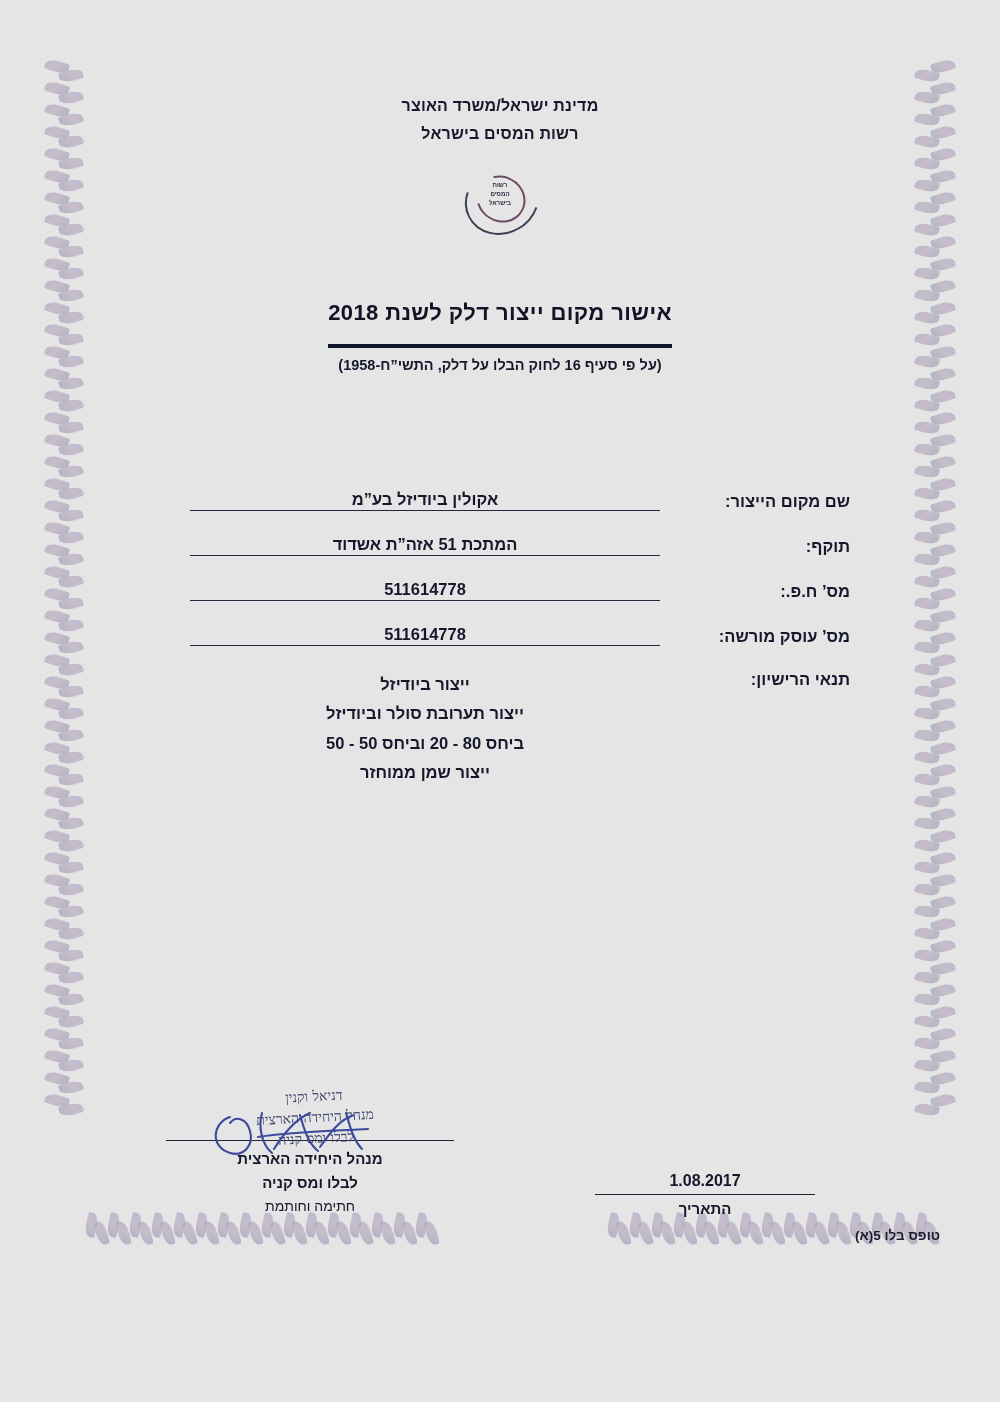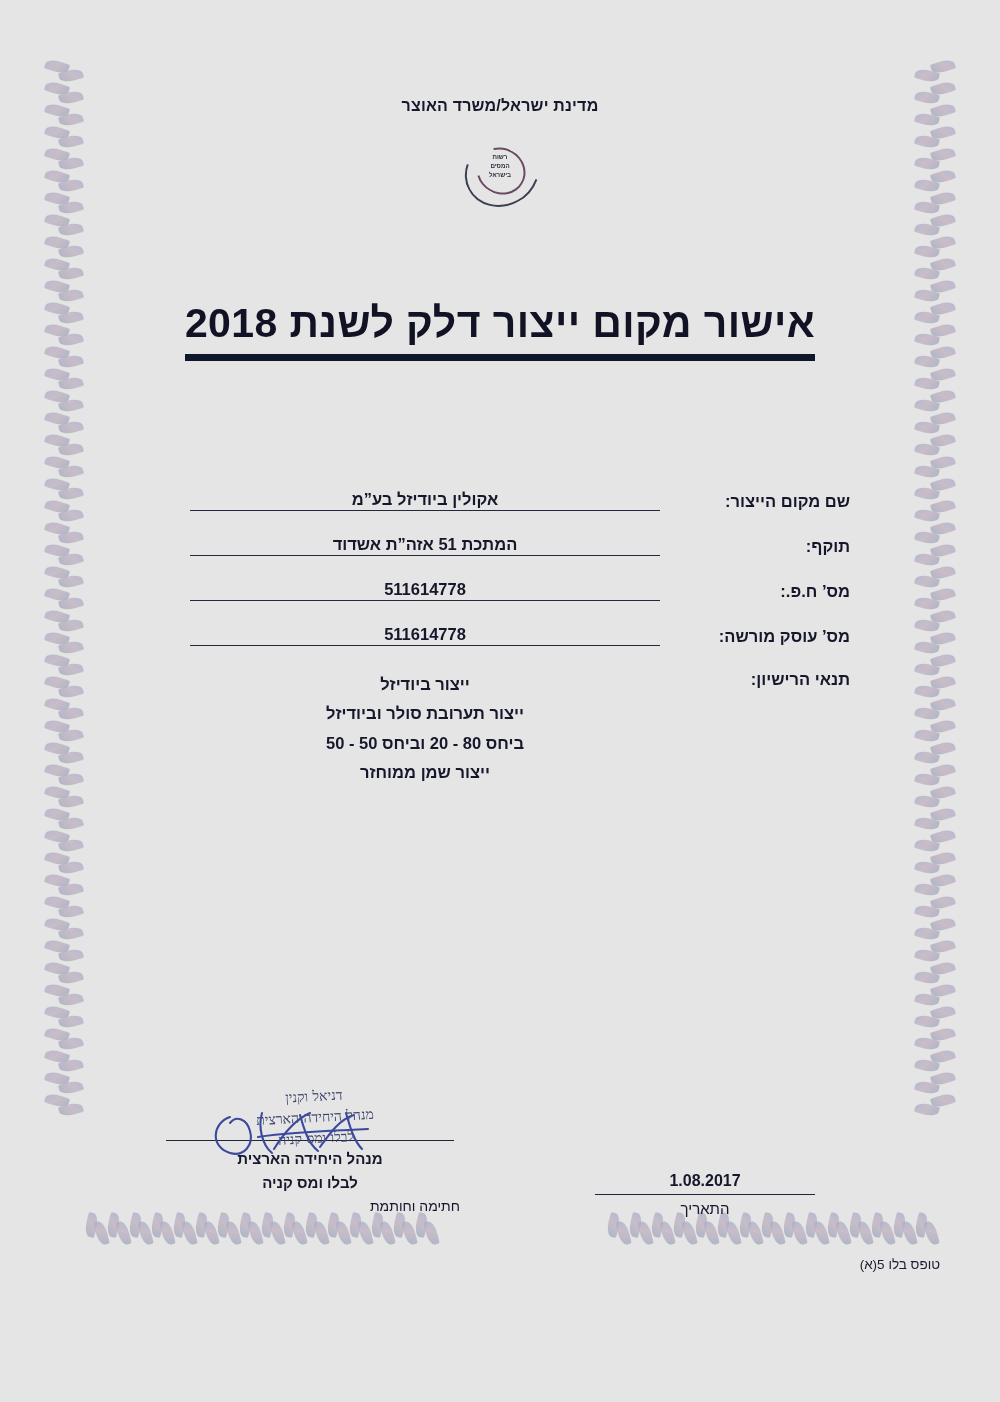--- a/index.html
+++ b/index.html
@@ -145,25 +145,25 @@
 
   
   .title-block {
     position: absolute;
     top: 300px;
     left: 0; right: 0;
     text-align: center;
   }
   .doc-title {
     display: inline-block;
-    font-size: 41px;
+    font-size: 22px;
     font-weight: bold;
     letter-spacing: .4px;
-    border-bottom: 7px solid #0f172a;
-    padding-bottom: 7px;
+    border-bottom: 4px solid #0f172a;
+    padding-bottom: 18px;
     color: #111325;
   }
   .doc-subtitle {
     margin-top: 9px;
     font-size: 14.5px;
     font-weight: bold;
     color: #16182b;
   }
 
   
@@ -260,52 +260,52 @@
   .sig-line {
     border-top: 1px solid #23263a;
     margin: 0 6px 6px;
   }
   .sig-caption {
     font-size: 15px;
     font-weight: bold;
     line-height: 1.6;
     color: #15172a;
   }
-  .sig-caption .small { font-weight: normal; font-size: 14px; text-align: right; }
+  .sig-caption .small { font-weight: normal; font-size: 14px; }
 
   .sig-right {
     position: absolute;
     right: 185px;
     bottom: 0;
     width: 220px;
     text-align: center;
   }
   .date-value {
     font-size: 16px;
     font-weight: bold;
     color: #15172a;
     padding-bottom: 4px;
   }
   .date-line {
     border-top: 1px solid #23263a;
     margin: 0 0 5px;
   }
   .date-label {
     font-size: 15px;
-    font-weight: normal;
+    font-weight: bold;
     color: #15172a;
   }
 
   
   .form-code {
     position: absolute;
-    bottom: 130px;
+    bottom: 159px;
     right: 60px;
     font-size: 13.5px;
-    font-weight: normal;
+    font-weight: bold;
     color: #1b1d30;
   }
 </style>
 </head>
 <body>
 
 <div class="page">
 
   <div class="border-col left">
     <div class="leaf"></div>
@@ -441,34 +441,36 @@
       <div class="leaf-h"></div>
       <div class="leaf-h"></div>
       <div class="leaf-h"></div>
     <div class="leaf-h"></div>
       <div class="leaf-h"></div>
       <div class="leaf-h"></div>
   </div>
 
   <div class="header">
     <div class="ministry-line">מדינת ישראל/משרד האוצר</div>
+    <div class="ministry-line">רשות המסים בישראל</div>
 
     <div class="logo">
       <div class="arc-outer"></div>
       <div class="arc-inner"></div>
       <div class="logo-text">
         <div>רשות</div>
         <div>המסים</div>
         <div>בישראל</div>
       </div>
     </div>
   </div>
 
   <div class="title-block">
     <div class="doc-title">אישור מקום ייצור דלק לשנת 2018</div>
+    <div class="doc-subtitle">(על פי סעיף 16 לחוק הבלו על דלק, התשי”ח-1958)</div>
   </div>
 
   <div class="fields">
 
     <div class="field-row">
       <div class="field-label">שם מקום הייצור:</div>
       <div class="field-value-wrap">
         <div class="field-value">אקולין ביודיזל בע”מ</div>
       </div>
     </div>

